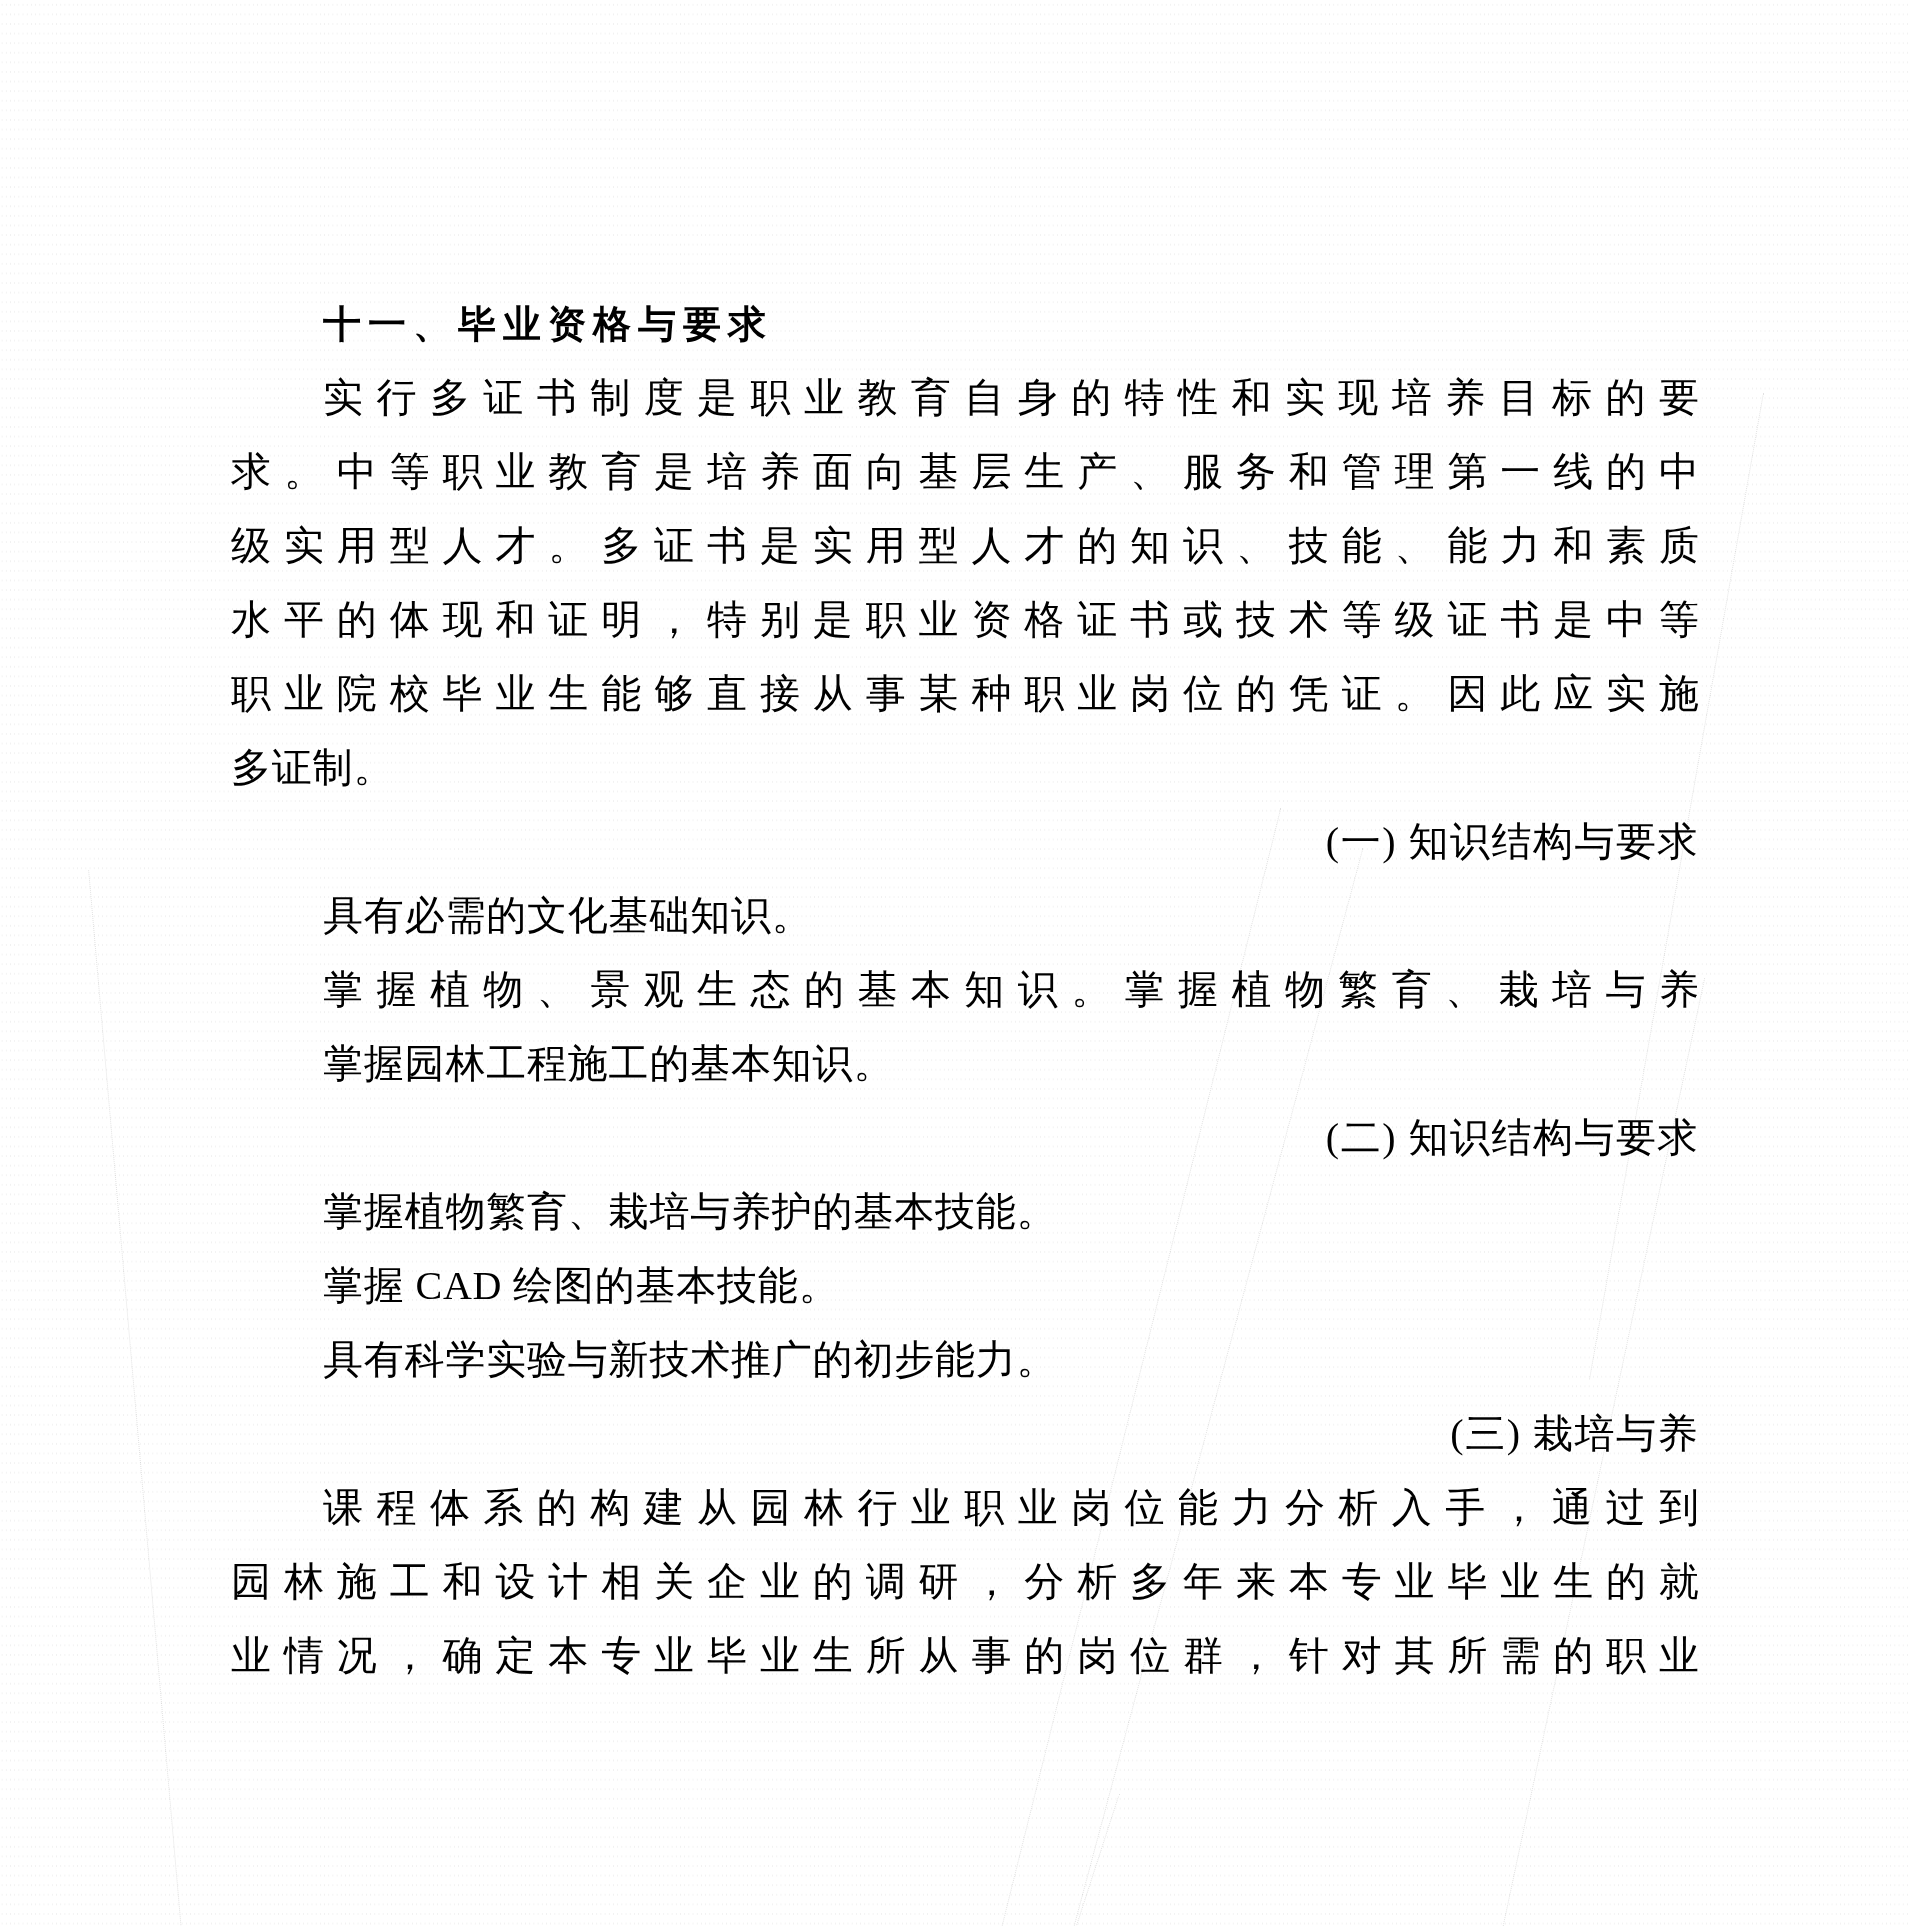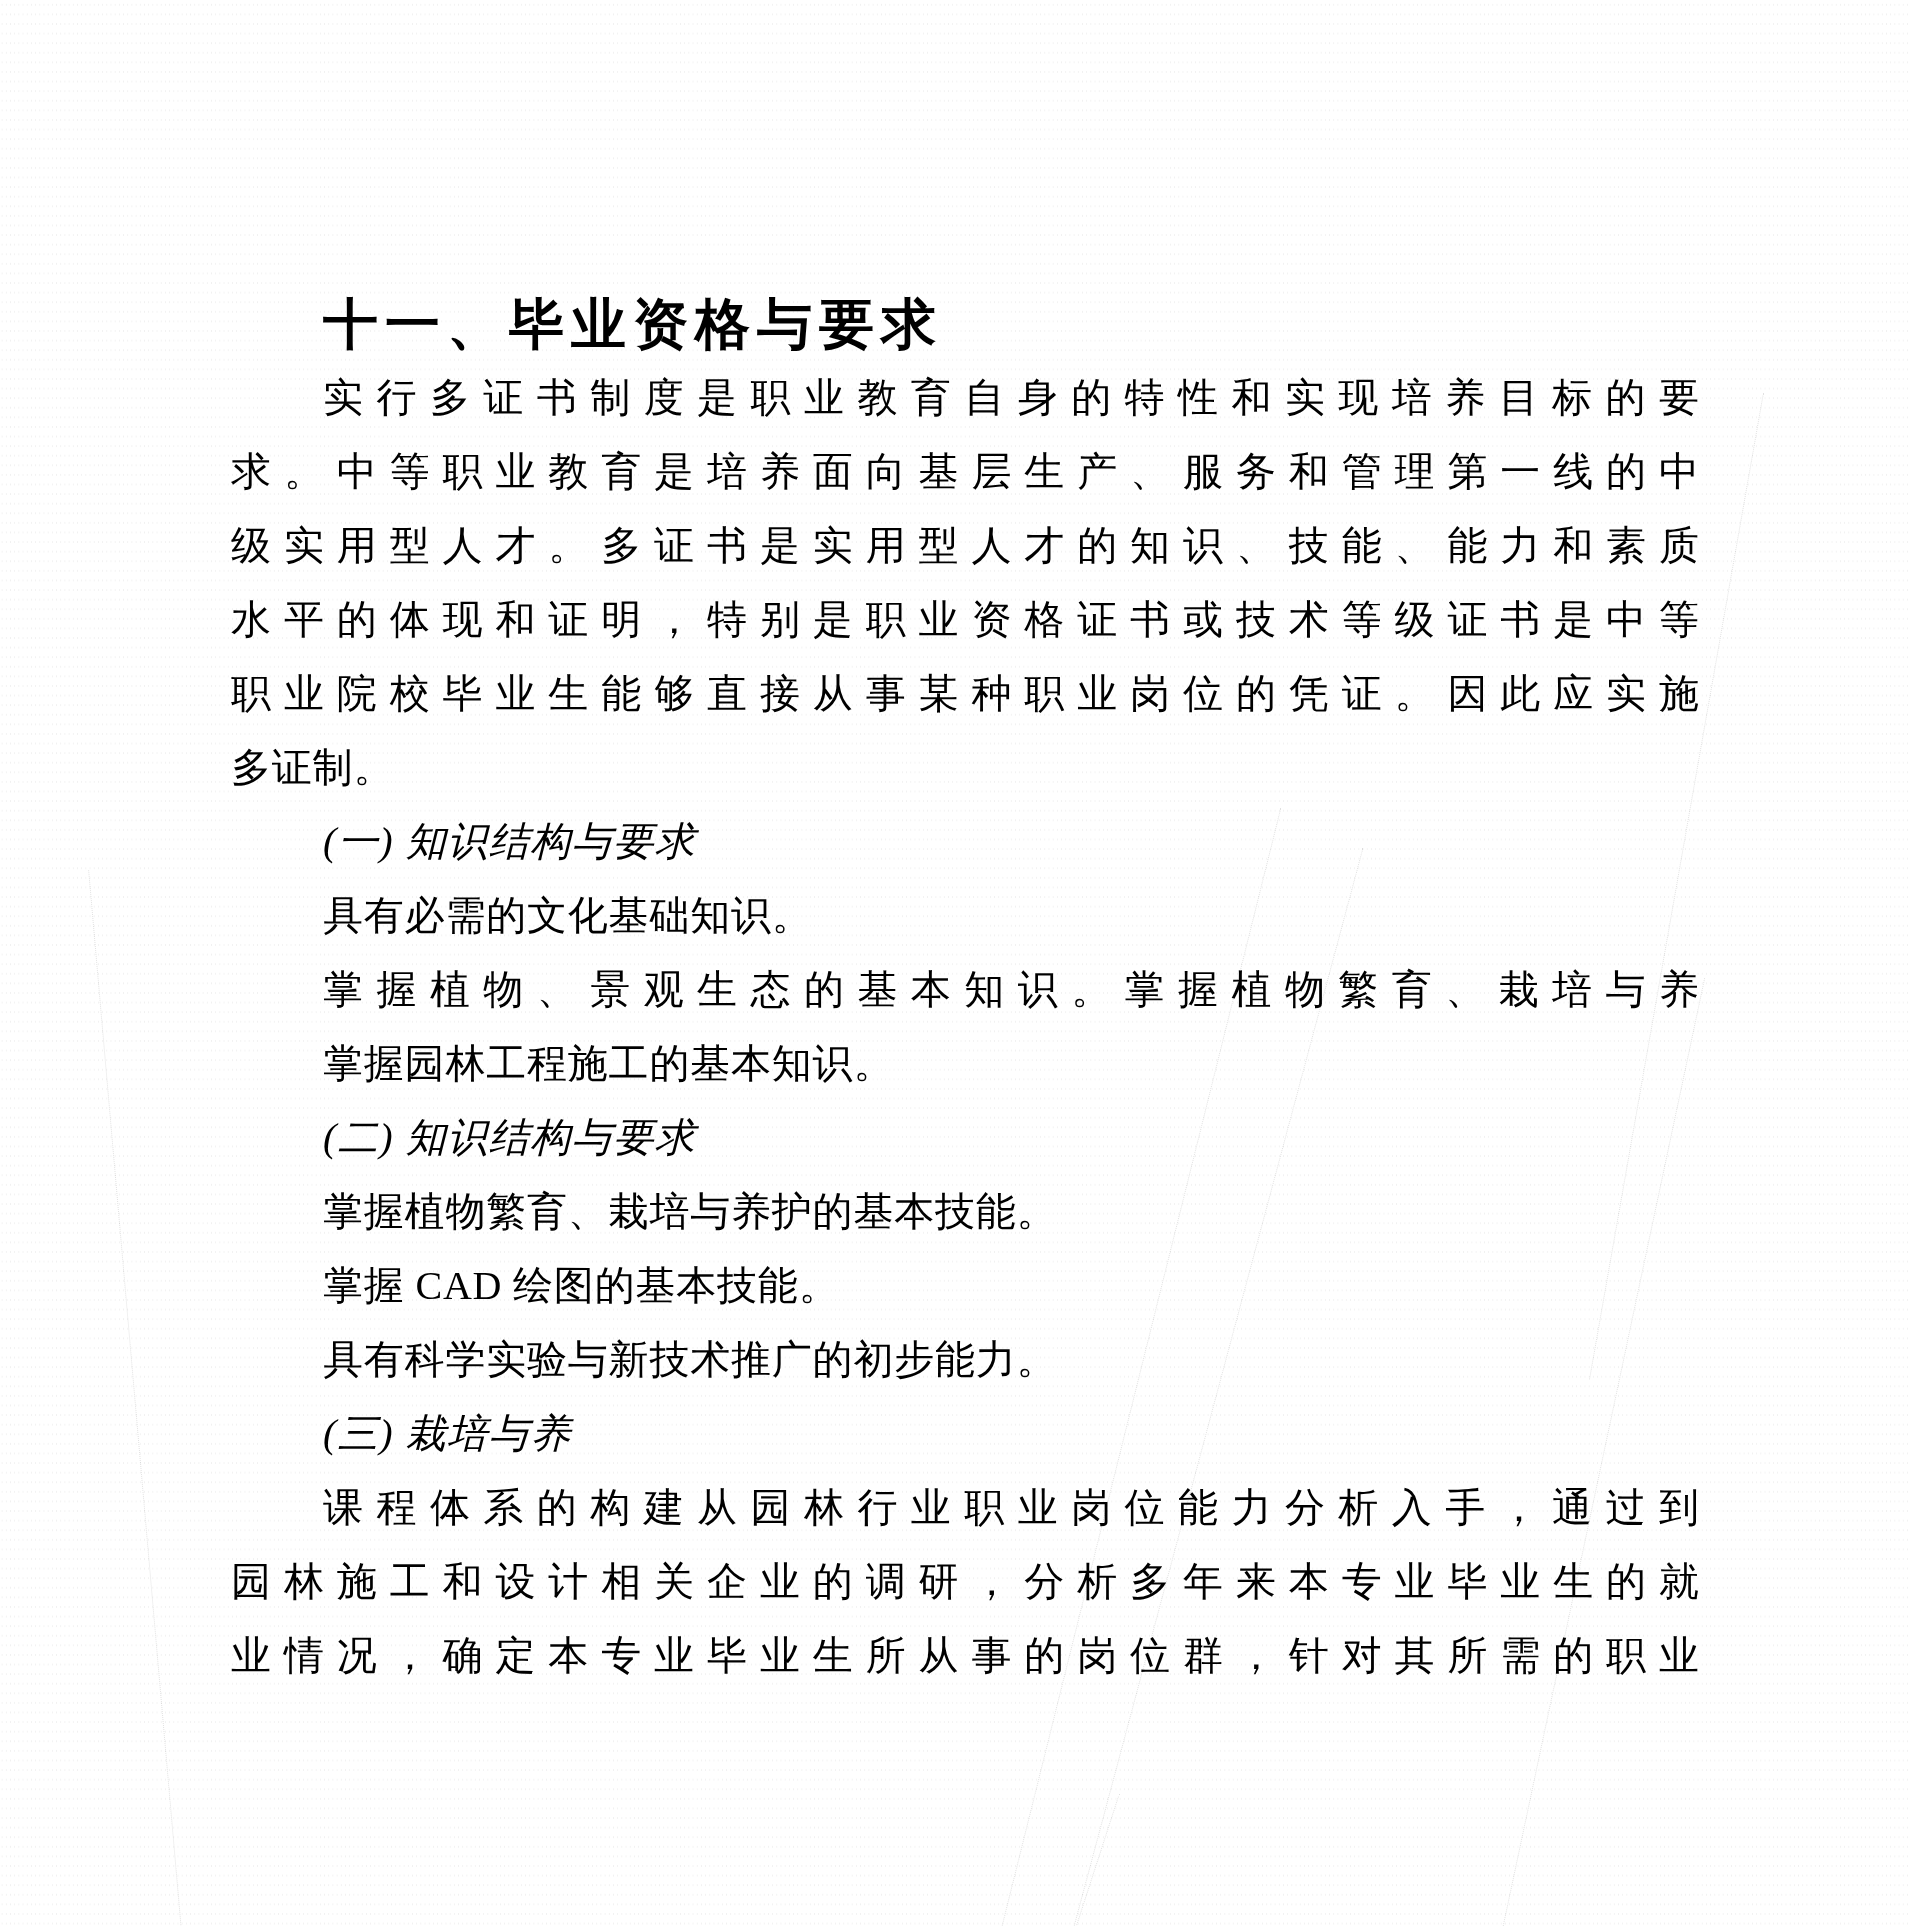--- a/index.html
+++ b/index.html
@@ -55,26 +55,26 @@
   .line.fill {
     white-space: normal;
     text-align: justify;
     text-align-last: justify;
     letter-spacing: 0;
   }
   .line.indent { padding-left: 92px; }
   .line.title {
     font-family: "Liberation Sans", sans-serif;
     font-weight: 700;
-    font-size: 55px;
+    font-size: 38px;
     letter-spacing: 7px;
   }
   .line.kai {
-    font-style: italic;
     letter-spacing: 1.5px;
+    text-align: right;
   }
 </style>
 </head>
 <body>
 
 <div class="page">
 
   <div class="streak s1"></div>
   <div class="streak s2"></div>
   <div class="streak s3"></div>

